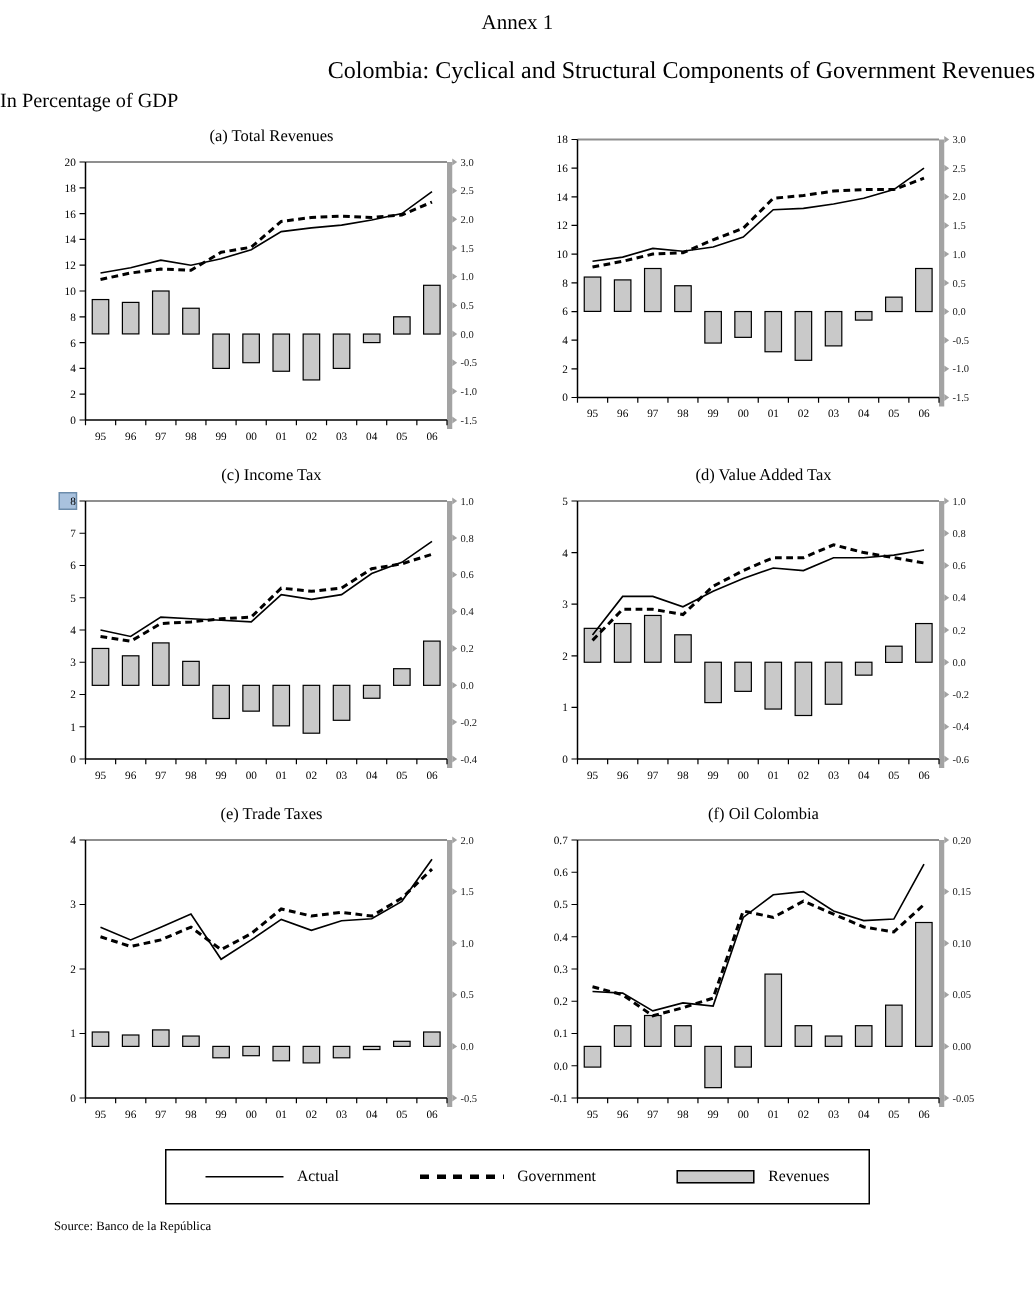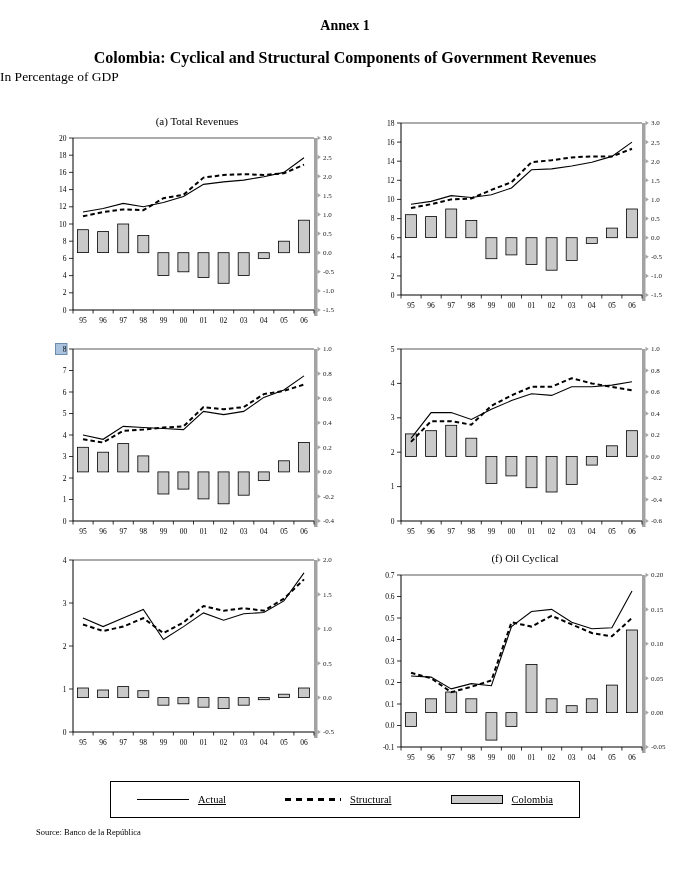--- a/index.html
+++ b/index.html
@@ -1,37 +1,36 @@
 <!DOCTYPE html>
 <html><head>
 <meta charset="utf-8">
 <style>
   * { box-sizing: border-box; margin: 0; padding: 0; }
   html, body { background: #ffffff; }
   body {
     width: 690px; height: 872px; margin: 0 auto; overflow: hidden;
     font-family: "Liberation Serif", serif; color: #000;
   }
-  .annex { text-align: center; font-weight: bold; font-size: 14px; padding-top: 18px; }
-  .main-title { text-align: center; font-weight: bold; font-size: 16px; margin-top: 15px; }
+  .annex { text-align: center; font-weight: normal; font-size: 14px; padding-top: 8px; }
+  .main-title { text-align: right; font-weight: normal; font-size: 16px; margin-top: 15px; }
   .subtitle { text-align: left; font-size: 13.5px; margin-top: 2px; }
   .charts {
     display: grid; grid-template-columns: 302px 302px;
     column-gap: 26px; row-gap: 11px;
-    padding: 0 46px; margin-top: 30px;
+    padding: 0 30px; margin-top: 10px;
   }
   .chart { width: 302px; }
   .chart-title { text-align: center; font-size: 11px; margin-bottom: 0; height: 15px; }
   .chart-plot { width: 300px; height: 200px; margin: 0 auto; }
   svg text { font-family: "Liberation Serif", serif; }
   .legend-box {
     width: 470px; margin: 14px auto 0 auto; border: 1.2px solid #000;
     display: flex; align-items: flex-end; justify-content: space-between;
     padding: 12px 26px;
-    text-decoration: underline;
   }
   .legend-item { display: flex; align-items: center; gap: 9px; }
   .legend-label { font-size: 10.5px; }
   .sample-line { display: inline-block; width: 52px; height: 0; border-top: 1.3px solid #000; }
   .sample-dash {
     display: inline-block; width: 56px; height: 2.4px;
     background: repeating-linear-gradient(90deg, #000 0 6px, transparent 6px 11px);
   }
   .sample-bar { display: inline-block; width: 52px; height: 9px; background: #c9c9c9; border: 1px solid #000; }
   .source { font-size: 8.5px; margin: 9px 16px 0 36px; }
@@ -215,20 +214,21 @@
           <text x="276.0" y="144.2" font-size="7" fill="#1a1a1a">-0.5</text>
           <polygon points="270.5,158.6 273.8,160.9 270.5,163.2" fill="#a3a3a3"></polygon>
           <text x="276.0" y="163.3" font-size="7" fill="#1a1a1a">-1.0</text>
           <polygon points="270.5,177.7 273.8,180.0 270.5,182.3" fill="#a3a3a3"></polygon>
           <text x="276.0" y="182.4" font-size="7" fill="#1a1a1a">-1.5</text>
           <polyline points="36.0,89.2 56.1,86.4 76.2,80.6 96.3,82.5 116.4,79.7 136.5,73.0 156.5,54.8 176.6,53.9 196.7,51.0 216.8,47.2 236.9,41.4 257.0,27.1" fill="none" stroke="#000000" stroke-width="1.1"></polyline>
           <polyline points="36.0,93.0 56.1,89.2 76.2,84.4 96.3,83.5 116.4,74.9 136.5,67.2 156.5,47.2 176.6,45.3 196.7,42.4 216.8,41.4 236.9,41.4 257.0,33.8" fill="none" stroke="#000000" stroke-width="2" stroke-dasharray="4.5 3"></polyline>
         </svg></div>
   </div>
   <div class="chart">
+    <div class="chart-title">(c) Income Tax</div>
     <div class="chart-plot"><svg viewBox="0 0 300 200" width="300" height="200">
           <line x1="26" y1="8" x2="267" y2="8" stroke="#8f8f8f" stroke-width="1.3"></line>
           <rect x="267" y="8" width="3.5" height="178" fill="#a3a3a3"></rect>
           <rect x="30.5" y="106.3" width="11.0" height="24.6" fill="#c9c9c9" stroke="#000000" stroke-width="0.8"></rect>
           <rect x="50.6" y="111.2" width="11.0" height="19.7" fill="#c9c9c9" stroke="#000000" stroke-width="0.8"></rect>
           <rect x="70.7" y="102.6" width="11.0" height="28.3" fill="#c9c9c9" stroke="#000000" stroke-width="0.8"></rect>
           <rect x="90.8" y="114.9" width="11.0" height="16.0" fill="#c9c9c9" stroke="#000000" stroke-width="0.8"></rect>
           <rect x="110.9" y="130.9" width="11.0" height="22.1" fill="#c9c9c9" stroke="#000000" stroke-width="0.8"></rect>
           <rect x="130.9" y="130.9" width="11.0" height="17.2" fill="#c9c9c9" stroke="#000000" stroke-width="0.8"></rect>
           <rect x="151.0" y="130.9" width="11.0" height="27.0" fill="#c9c9c9" stroke="#000000" stroke-width="0.8"></rect>
@@ -297,20 +297,21 @@
           <text x="276.0" y="133.3" font-size="7" fill="#1a1a1a">0.0</text>
           <polygon points="270.5,153.1 273.8,155.4 270.5,157.7" fill="#a3a3a3"></polygon>
           <text x="276.0" y="157.8" font-size="7" fill="#1a1a1a">-0.2</text>
           <polygon points="270.5,177.7 273.8,180.0 270.5,182.3" fill="#a3a3a3"></polygon>
           <text x="276.0" y="182.4" font-size="7" fill="#1a1a1a">-0.4</text>
           <polyline points="36.0,94.0 56.1,98.3 76.2,85.4 96.3,86.5 116.4,87.5 136.5,88.6 156.5,70.4 176.6,73.6 196.7,70.4 216.8,56.4 236.9,48.9 257.0,34.9" fill="none" stroke="#000000" stroke-width="1.1"></polyline>
           <polyline points="36.0,98.3 56.1,101.5 76.2,89.7 96.3,88.6 116.4,86.5 136.5,85.4 156.5,66.1 176.6,68.2 196.7,66.1 216.8,53.1 236.9,49.9 257.0,43.5" fill="none" stroke="#000000" stroke-width="2" stroke-dasharray="4.5 3"></polyline>
         </svg></div>
   </div>
   <div class="chart">
+    <div class="chart-title">(d) Value Added Tax</div>
     <div class="chart-plot"><svg viewBox="0 0 300 200" width="300" height="200">
           <line x1="26" y1="8" x2="267" y2="8" stroke="#8f8f8f" stroke-width="1.3"></line>
           <rect x="267" y="8" width="3.5" height="178" fill="#a3a3a3"></rect>
           <rect x="30.5" y="92.9" width="11.0" height="22.6" fill="#c9c9c9" stroke="#000000" stroke-width="0.8"></rect>
           <rect x="50.6" y="89.7" width="11.0" height="25.8" fill="#c9c9c9" stroke="#000000" stroke-width="0.8"></rect>
           <rect x="70.7" y="84.3" width="11.0" height="31.2" fill="#c9c9c9" stroke="#000000" stroke-width="0.8"></rect>
           <rect x="90.8" y="97.2" width="11.0" height="18.3" fill="#c9c9c9" stroke="#000000" stroke-width="0.8"></rect>
           <rect x="110.9" y="115.5" width="11.0" height="26.9" fill="#c9c9c9" stroke="#000000" stroke-width="0.8"></rect>
           <rect x="130.9" y="115.5" width="11.0" height="19.4" fill="#c9c9c9" stroke="#000000" stroke-width="0.8"></rect>
           <rect x="151.0" y="115.5" width="11.0" height="31.2" fill="#c9c9c9" stroke="#000000" stroke-width="0.8"></rect>
@@ -374,20 +375,21 @@
           <text x="276.0" y="139.4" font-size="7" fill="#1a1a1a">-0.2</text>
           <polygon points="270.5,156.2 273.8,158.5 270.5,160.8" fill="#a3a3a3"></polygon>
           <text x="276.0" y="160.9" font-size="7" fill="#1a1a1a">-0.4</text>
           <polygon points="270.5,177.7 273.8,180.0 270.5,182.3" fill="#a3a3a3"></polygon>
           <text x="276.0" y="182.4" font-size="7" fill="#1a1a1a">-0.6</text>
           <polyline points="36.0,97.4 56.1,71.6 76.2,71.6 96.3,78.5 116.4,68.2 136.5,59.6 156.5,52.7 176.6,54.4 196.7,45.8 216.8,45.8 236.9,44.1 257.0,40.7" fill="none" stroke="#000000" stroke-width="1.1"></polyline>
           <polyline points="36.0,100.9 56.1,80.2 76.2,80.2 96.3,83.7 116.4,64.8 136.5,54.4 156.5,45.8 176.6,45.8 196.7,37.2 216.8,42.4 236.9,45.8 257.0,49.3" fill="none" stroke="#000000" stroke-width="2" stroke-dasharray="4.5 3"></polyline>
         </svg></div>
   </div>
   <div class="chart">
+    <div class="chart-title">(e) Trade Taxes</div>
     <div class="chart-plot"><svg viewBox="0 0 300 200" width="300" height="200">
           <line x1="26" y1="8" x2="267" y2="8" stroke="#8f8f8f" stroke-width="1.3"></line>
           <rect x="267" y="8" width="3.5" height="178" fill="#a3a3a3"></rect>
           <rect x="30.5" y="136.0" width="11.0" height="9.6" fill="#c9c9c9" stroke="#000000" stroke-width="0.8"></rect>
           <rect x="50.6" y="138.0" width="11.0" height="7.6" fill="#c9c9c9" stroke="#000000" stroke-width="0.8"></rect>
           <rect x="70.7" y="134.6" width="11.0" height="11.0" fill="#c9c9c9" stroke="#000000" stroke-width="0.8"></rect>
           <rect x="90.8" y="138.7" width="11.0" height="6.9" fill="#c9c9c9" stroke="#000000" stroke-width="0.8"></rect>
           <rect x="110.9" y="145.6" width="11.0" height="7.6" fill="#c9c9c9" stroke="#000000" stroke-width="0.8"></rect>
           <rect x="130.9" y="145.6" width="11.0" height="6.2" fill="#c9c9c9" stroke="#000000" stroke-width="0.8"></rect>
           <rect x="151.0" y="145.6" width="11.0" height="9.6" fill="#c9c9c9" stroke="#000000" stroke-width="0.8"></rect>
@@ -443,21 +445,21 @@
           <text x="276.0" y="113.6" font-size="7" fill="#1a1a1a">0.5</text>
           <polygon points="270.5,143.3 273.8,145.6 270.5,147.9" fill="#a3a3a3"></polygon>
           <text x="276.0" y="148.0" font-size="7" fill="#1a1a1a">0.0</text>
           <polygon points="270.5,177.7 273.8,180.0 270.5,182.3" fill="#a3a3a3"></polygon>
           <text x="276.0" y="182.4" font-size="7" fill="#1a1a1a">-0.5</text>
           <polyline points="36.0,66.1 56.1,74.6 76.2,66.1 96.3,57.4 116.4,87.5 136.5,74.6 156.5,60.9 176.6,68.2 196.7,61.8 216.8,60.5 236.9,48.9 257.0,20.9" fill="none" stroke="#000000" stroke-width="1.1"></polyline>
           <polyline points="36.0,72.5 56.1,79.0 76.2,74.6 96.3,66.1 116.4,81.1 136.5,70.4 156.5,54.0 176.6,58.7 196.7,56.2 216.8,58.7 236.9,46.7 257.0,27.4" fill="none" stroke="#000000" stroke-width="2" stroke-dasharray="4.5 3"></polyline>
         </svg></div>
   </div>
   <div class="chart">
-    <div class="chart-title">(f) Oil Cyclical</div>
+    <div class="chart-title">(f) Oil Colombia</div>
     <div class="chart-plot"><svg viewBox="0 0 300 200" width="300" height="200">
           <line x1="26" y1="8" x2="267" y2="8" stroke="#8f8f8f" stroke-width="1.3"></line>
           <rect x="267" y="8" width="3.5" height="178" fill="#a3a3a3"></rect>
           <rect x="30.5" y="145.6" width="11.0" height="13.8" fill="#c9c9c9" stroke="#000000" stroke-width="0.8"></rect>
           <rect x="50.6" y="131.8" width="11.0" height="13.8" fill="#c9c9c9" stroke="#000000" stroke-width="0.8"></rect>
           <rect x="70.7" y="125.0" width="11.0" height="20.6" fill="#c9c9c9" stroke="#000000" stroke-width="0.8"></rect>
           <rect x="90.8" y="131.8" width="11.0" height="13.8" fill="#c9c9c9" stroke="#000000" stroke-width="0.8"></rect>
           <rect x="110.9" y="145.6" width="11.0" height="27.5" fill="#c9c9c9" stroke="#000000" stroke-width="0.8"></rect>
           <rect x="130.9" y="145.6" width="11.0" height="13.8" fill="#c9c9c9" stroke="#000000" stroke-width="0.8"></rect>
           <rect x="151.0" y="97.4" width="11.0" height="48.2" fill="#c9c9c9" stroke="#000000" stroke-width="0.8"></rect>
@@ -529,21 +531,21 @@
   </div>
 </div>
 
 <div class="legend-box">
   <div class="legend-item">
     <span class="sample-line"></span>
     <span class="legend-label">Actual</span>
   </div>
   <div class="legend-item">
     <span class="sample-dash"></span>
-    <span class="legend-label">Structural</span>
+    <span class="legend-label">Government</span>
   </div>
   <div class="legend-item">
     <span class="sample-bar"></span>
-    <span class="legend-label">Colombia</span>
+    <span class="legend-label">Revenues</span>
   </div>
 </div>
 
 <div class="source">Source:  Banco de la República</div>
 
 </body></html>

